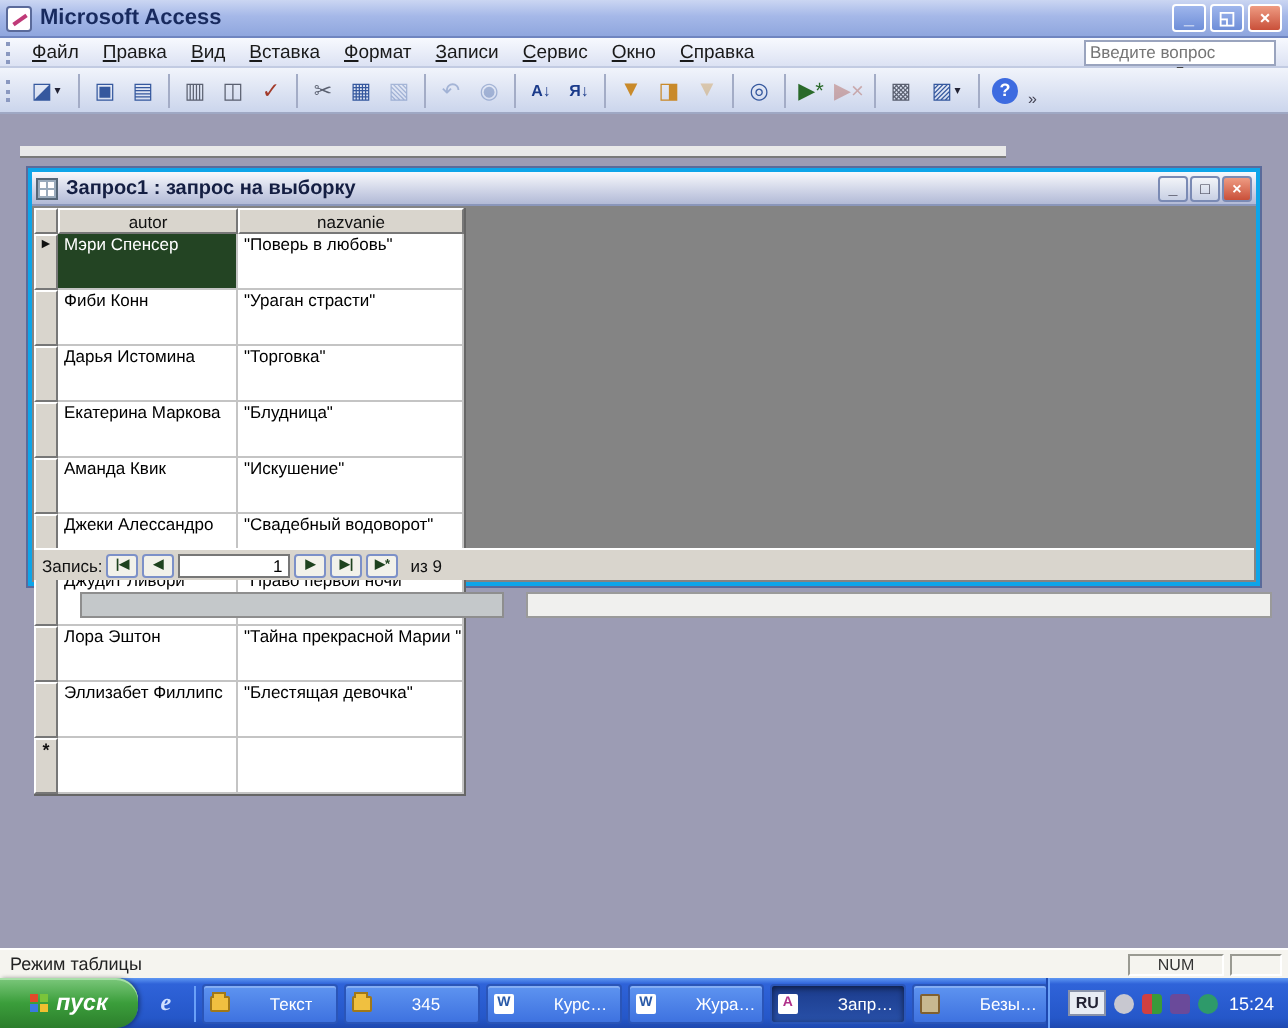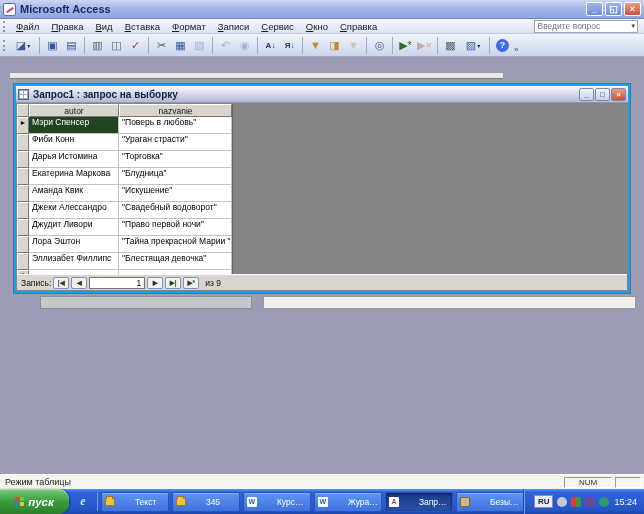--- a/index.html
+++ b/index.html
@@ -23,21 +23,21 @@
   .winbtn.close { background:linear-gradient(180deg,#EE9B82,#C9503A); }
 
   
   .menubar { position:absolute; left:0; top:19px; width:644px; height:15px;
     background:linear-gradient(180deg,#F7F9FE,#DCE2F3); display:flex; align-items:center;
     border-bottom:1px solid #C2CBE2; font-size:9.5px; color:#1a1a1a; }
   .grip { width:3px; height:11px; border-left:2px dotted #8A98C0; margin:0 4px 0 3px; }
   .menu-item { display:inline-block; padding:1px 6px; cursor:default; }
   .menu-item::first-letter { text-decoration:underline; }
   .askbox { margin-left:auto; margin-right:6px; display:flex; align-items:center;
-    border:1px solid #9AA4BE; background:#fff; height:13px; }
+    border:1px solid #9AA4BE; background:#fff; height:13px;flex-direction:column; }
   .askbox input { border:0; outline:0; width:94px; height:11px; font-size:8.5px;
     font-family:"Liberation Sans",sans-serif; color:#555; padding:0 2px; }
   .askbox .caret { font-size:7px; color:#444; padding:0 2px; }
 
   
   .toolbar { position:absolute; left:0; top:34px; width:644px; height:23px;
     background:linear-gradient(180deg,#F1F4FB,#CBD5EC); display:flex; align-items:center;
     border-bottom:1px solid #9FA8C4; }
   .tbtn { width:19px; height:19px; display:flex; align-items:center; justify-content:center;
     font-size:11px; color:#35589E; border-radius:2px; flex:0 0 auto; }
@@ -74,21 +74,21 @@
   .qw-btns { margin-left:auto; display:flex; gap:1px; }
   .qw-btn { width:15px; height:13px; background:linear-gradient(180deg,#F2F4F8,#C8D0E4);
     border:1px solid #7A8AB4; border-radius:2px; font-size:8px; line-height:11px; text-align:center;
     color:#334; font-weight:bold; }
   .qw-btn.close { background:linear-gradient(180deg,#EE9B82,#C9503A); color:#fff; }
   .qw-client { position:relative; background:#848484; height:188px; }
 
   
   .sheet { position:absolute; left:1px; top:1px; background:#fff; border-right:1px solid #666;
     border-bottom:1px solid #666; }
-  .srow { display:flex; height:17px; }
+  .srow { display:flex; height:28px; }
   .srow.head { height:13px; }
   .c-sel { width:12px; flex:0 0 auto; background:#D9D5CD;
     border:1px solid; border-color:#FFF #777 #777 #FFF; font-size:7px; line-height:10px;
     text-align:center; color:#111; }
   .c-head { background:#D9D5CD; border:1px solid; border-color:#FFF #777 #777 #FFF;
     font-size:8.5px; display:flex; align-items:center; justify-content:center; color:#111; }
   .c-data { border-right:1px solid #C4C4C4; border-bottom:1px solid #C4C4C4; background:#fff;
     font-size:8.5px; line-height:11px; padding-left:3px; color:#000; white-space:nowrap; overflow:hidden; }
   .w-autor { width:90px; flex:0 0 auto; }
   .w-nazv  { width:113px; flex:0 0 auto; }

